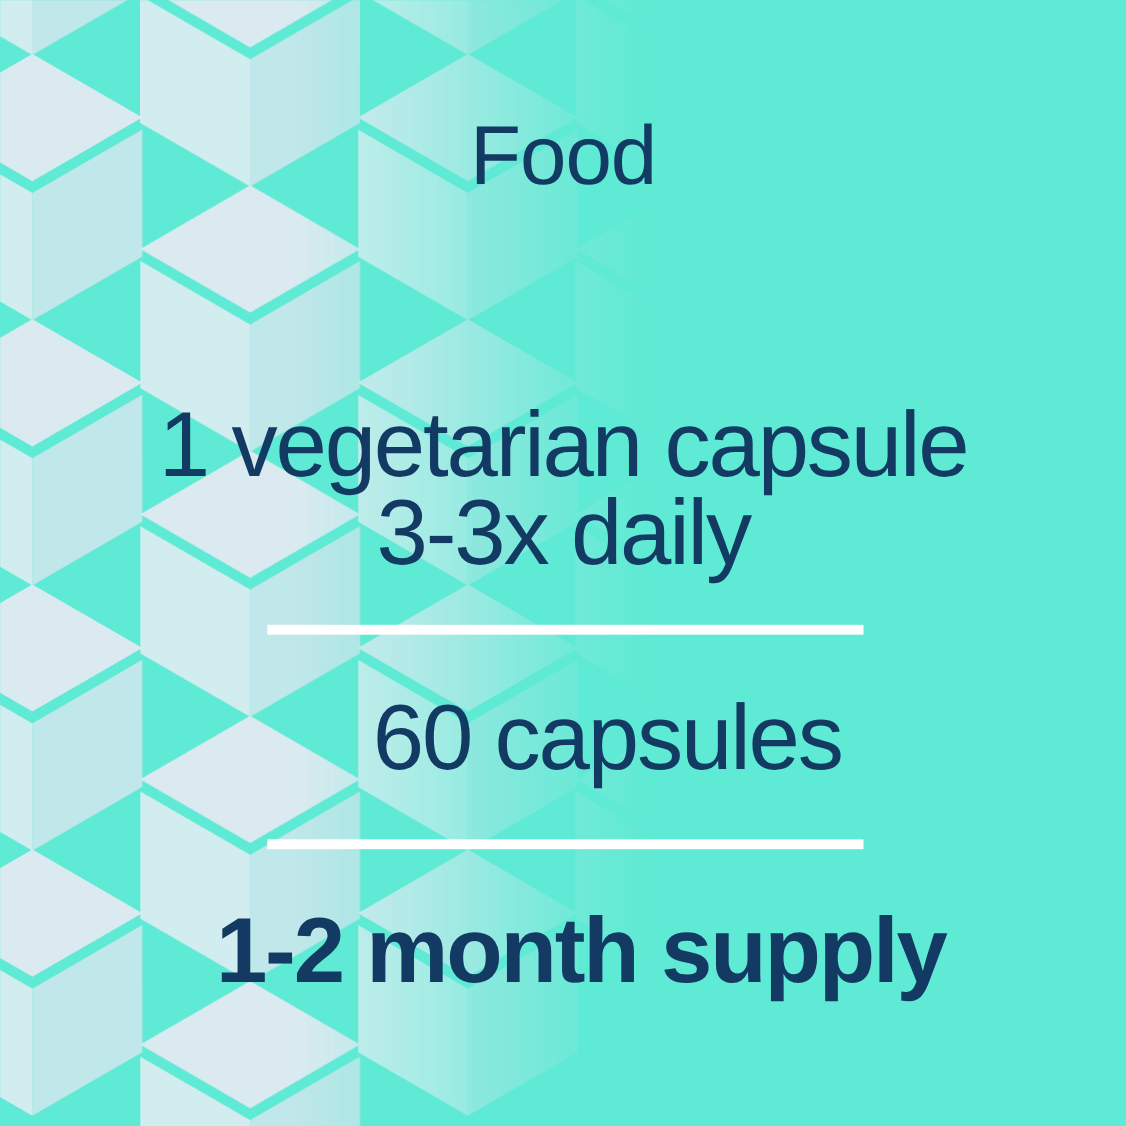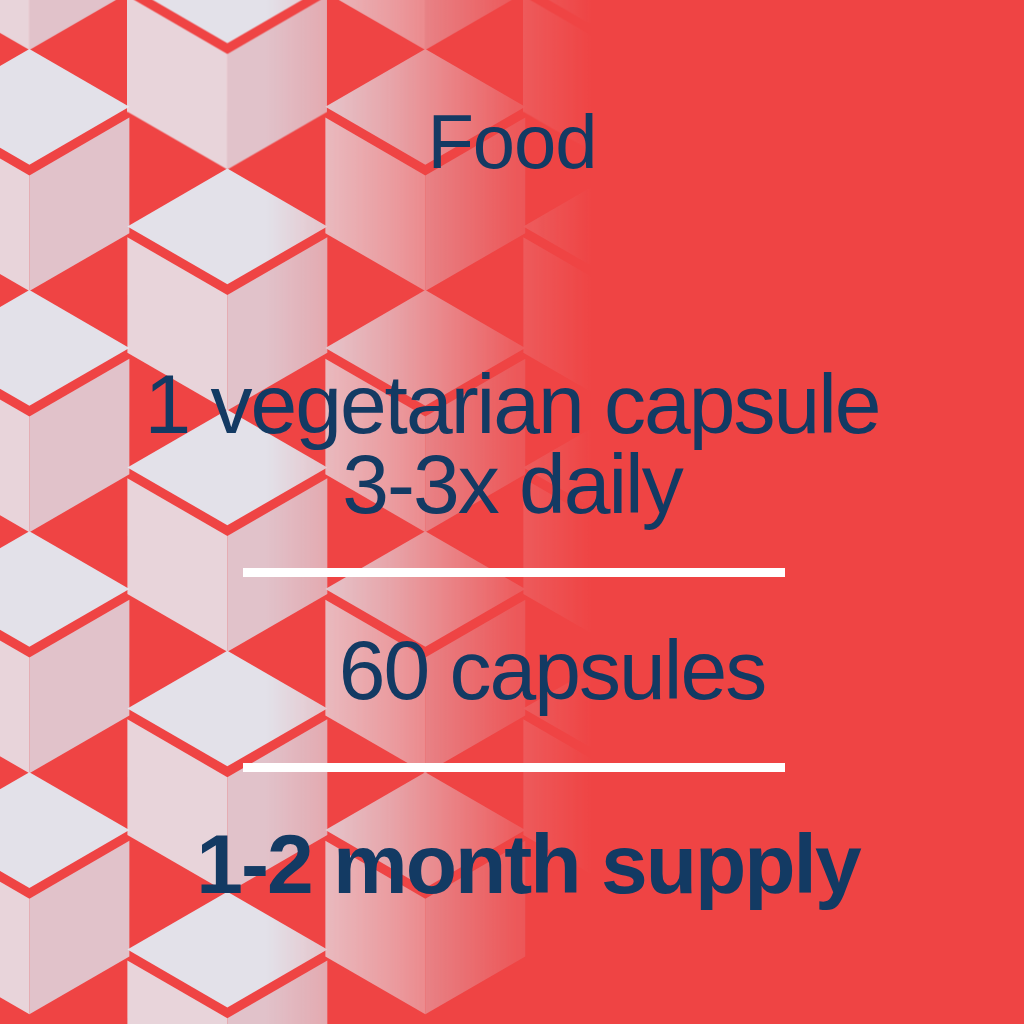--- a/index.html
+++ b/index.html
@@ -10,21 +10,21 @@
     width: 1024px;
     height: 1024px;
     overflow: hidden;
     font-family: "Liberation Sans", sans-serif;
   }
 
   #label-card {
     position: relative;
     width: 1024px;
     height: 1024px;
-    background: #ef4444;
+    background: #5eead4;
     overflow: hidden;
   }
 
   
   #watermark {
     position: absolute;
     left: 0;
     top: 0;
     width: 1024px;
     height: 1024px;

